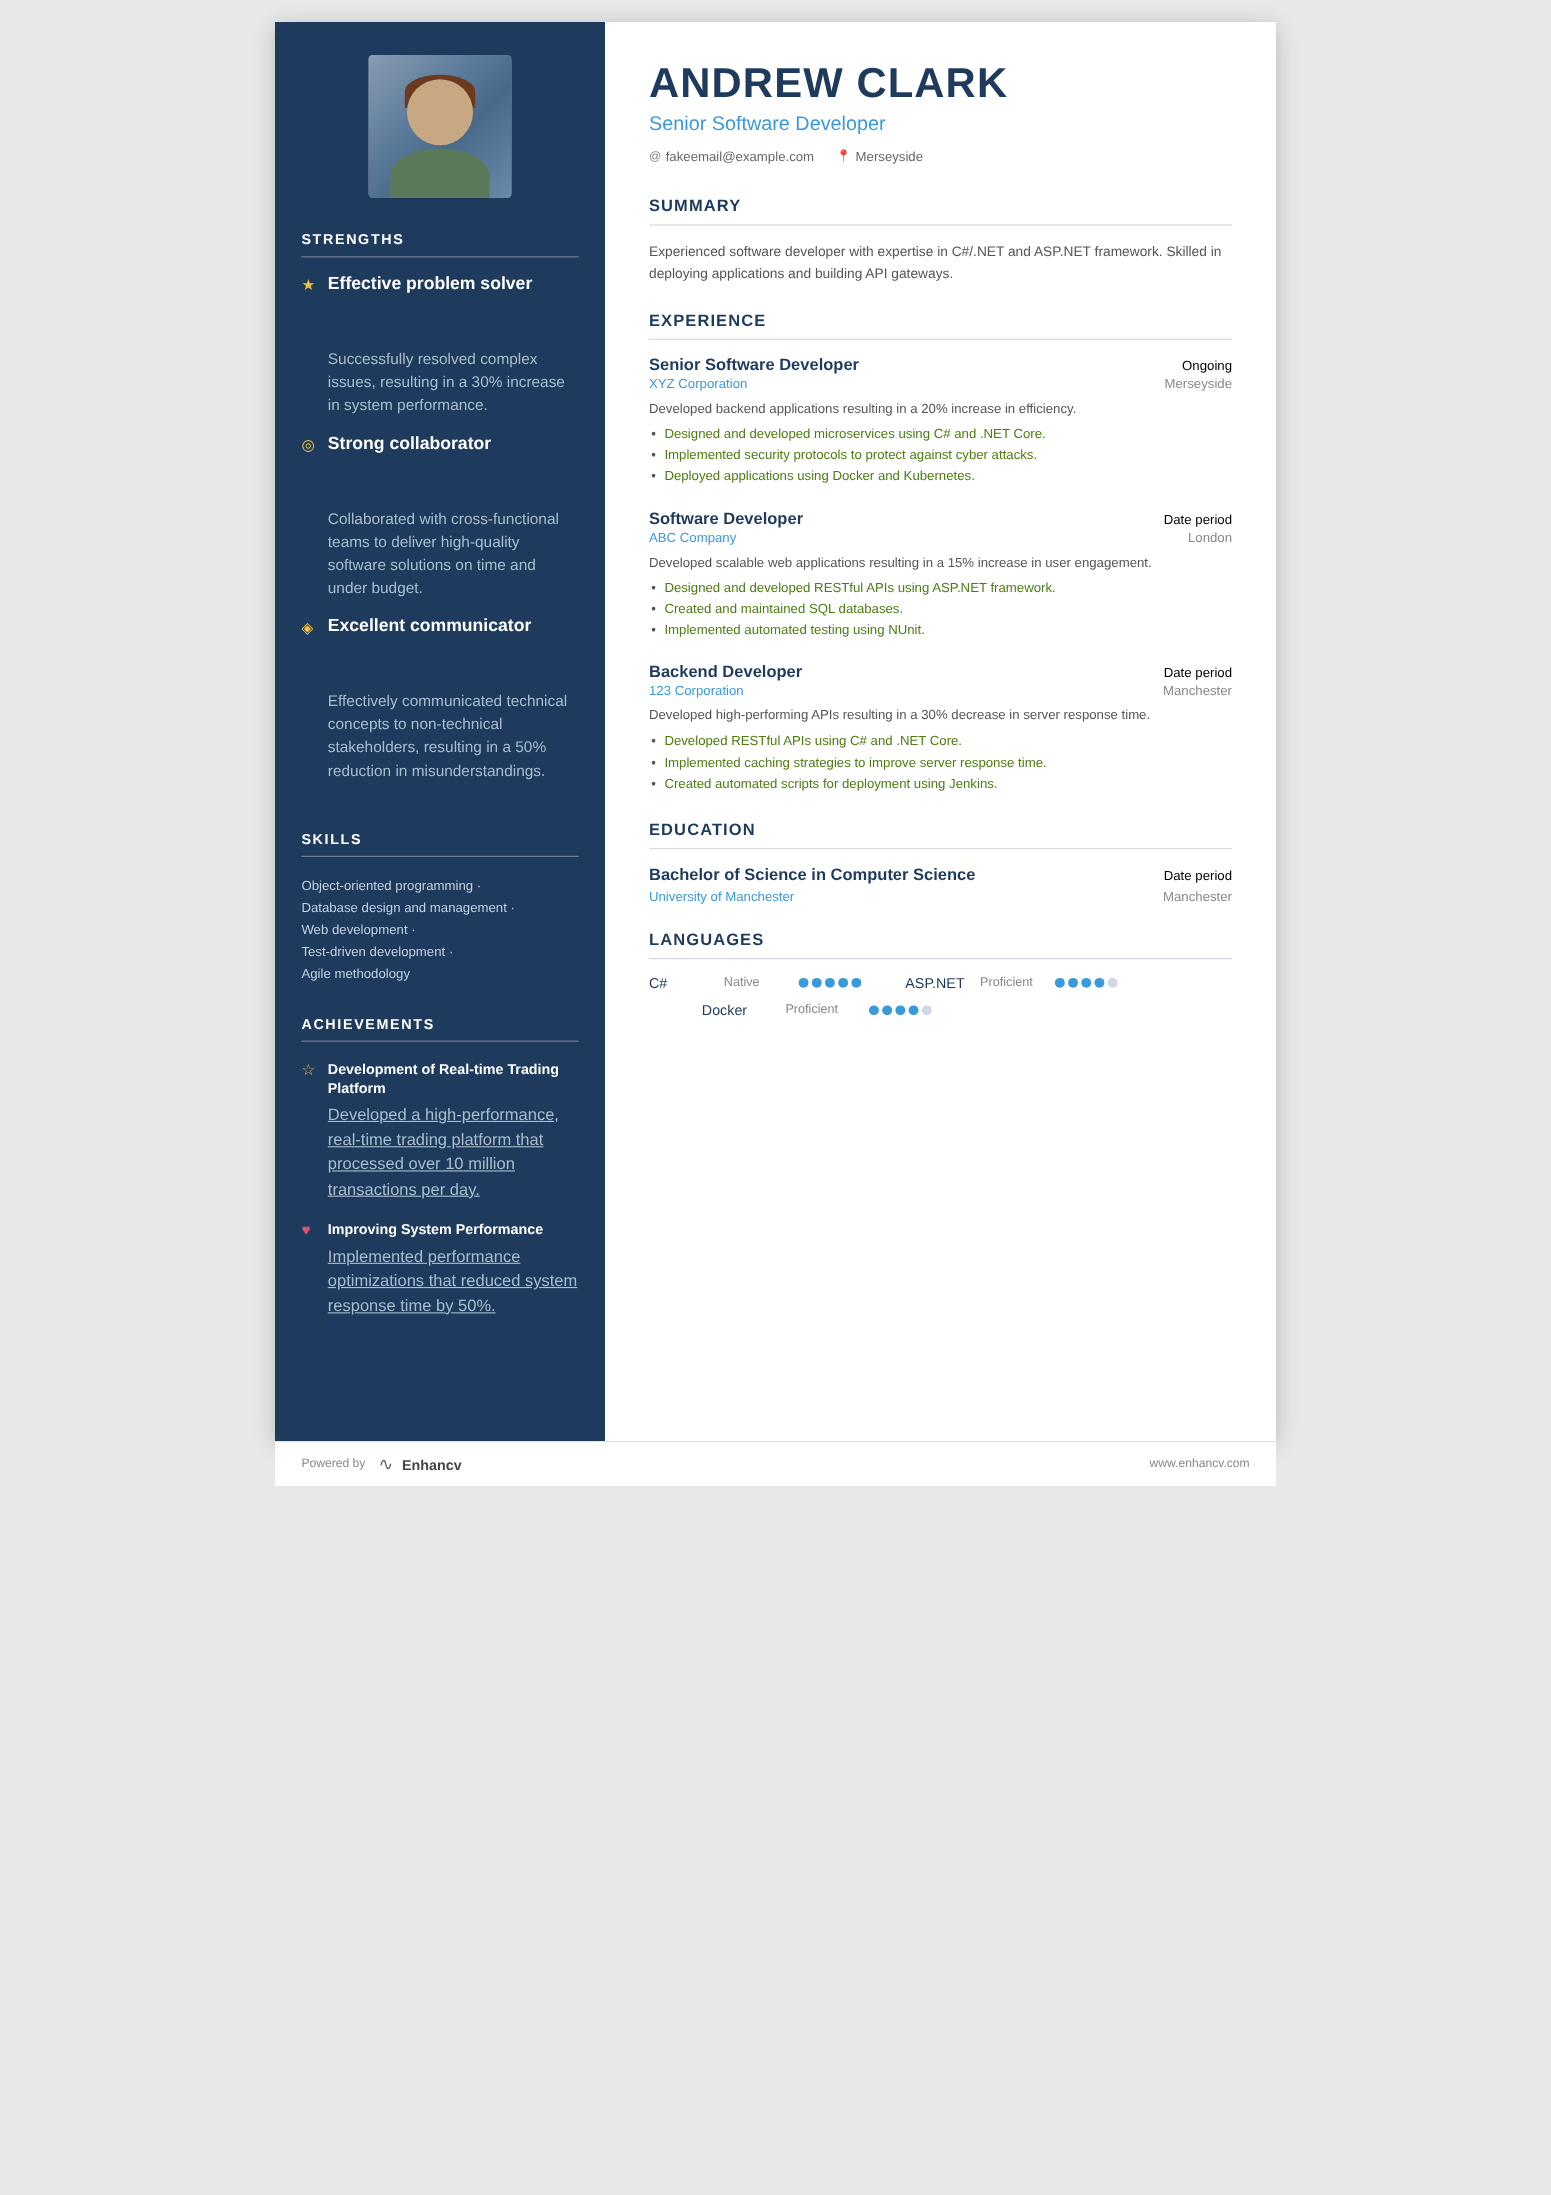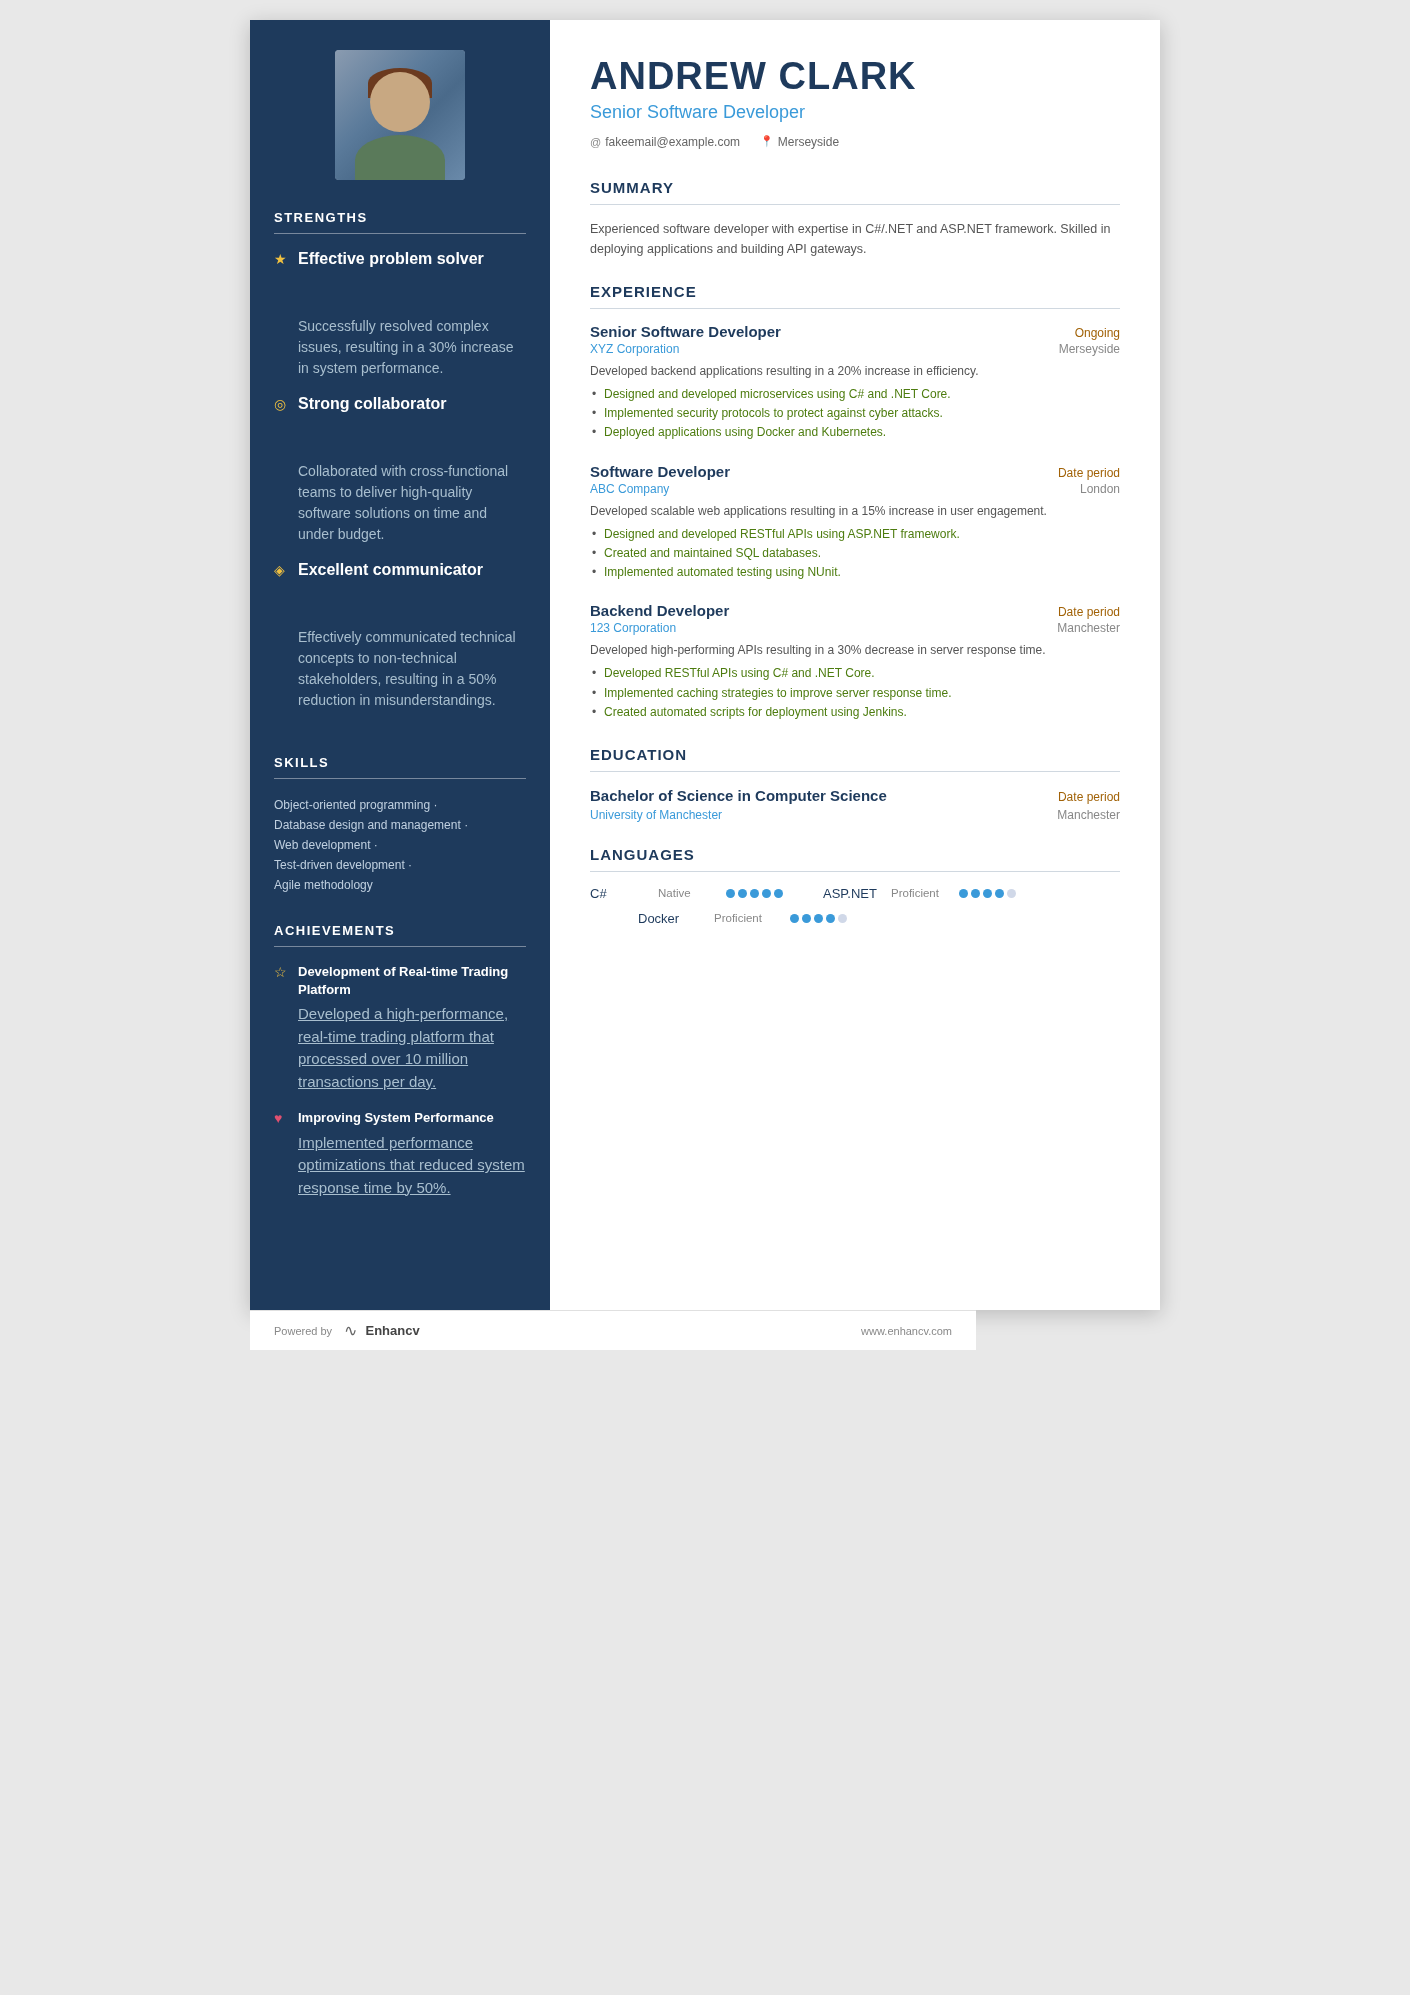--- a/index.html
+++ b/index.html
@@ -220,21 +220,21 @@
       align-items: baseline;
       margin-bottom: 2px;
     }
     .exp-job-title {
       font-size: 15px;
       font-weight: 600;
       color: #1e3a5c;
     }
     .exp-date {
       font-size: 12px;
-      color: #a16207;
+      color: #000000;
     }
     .exp-company-row {
       display: flex;
       justify-content: space-between;
       align-items: baseline;
       margin-bottom: 6px;
     }
     .exp-company {
       font-size: 12px;
       color: #3a9ad9;
@@ -523,21 +523,21 @@
               <span class="dot dot-filled"></span>
               <span class="dot dot-filled"></span>
               <span class="dot dot-empty"></span>
             </div>
           </div>
         </div>
       </div>
     </div>
   </div>
 
-  <div style="display:flex; justify-content:space-between; align-items:center; width:726px; padding:10px 24px; background:white; border-top:1px solid #e0e0e0; font-size:11px; color:#888;">
+  <div style="display:flex; justify-content:space-between; align-items:center; width:910px; padding:10px 24px; background:white; border-top:1px solid #e0e0e0; font-size:11px; color:#888;">
     <div class="footer-logo">
       <span>Powered by</span>
       <span style="font-size:16px; color:#666; margin-left:6px;">∿</span>
       <span style="font-size:13px; color:#444; font-weight:600; margin-left:2px;">Enhancv</span>
     </div>
     <div>www.enhancv.com</div>
   </div>
 </div>
 
 </body></html>

